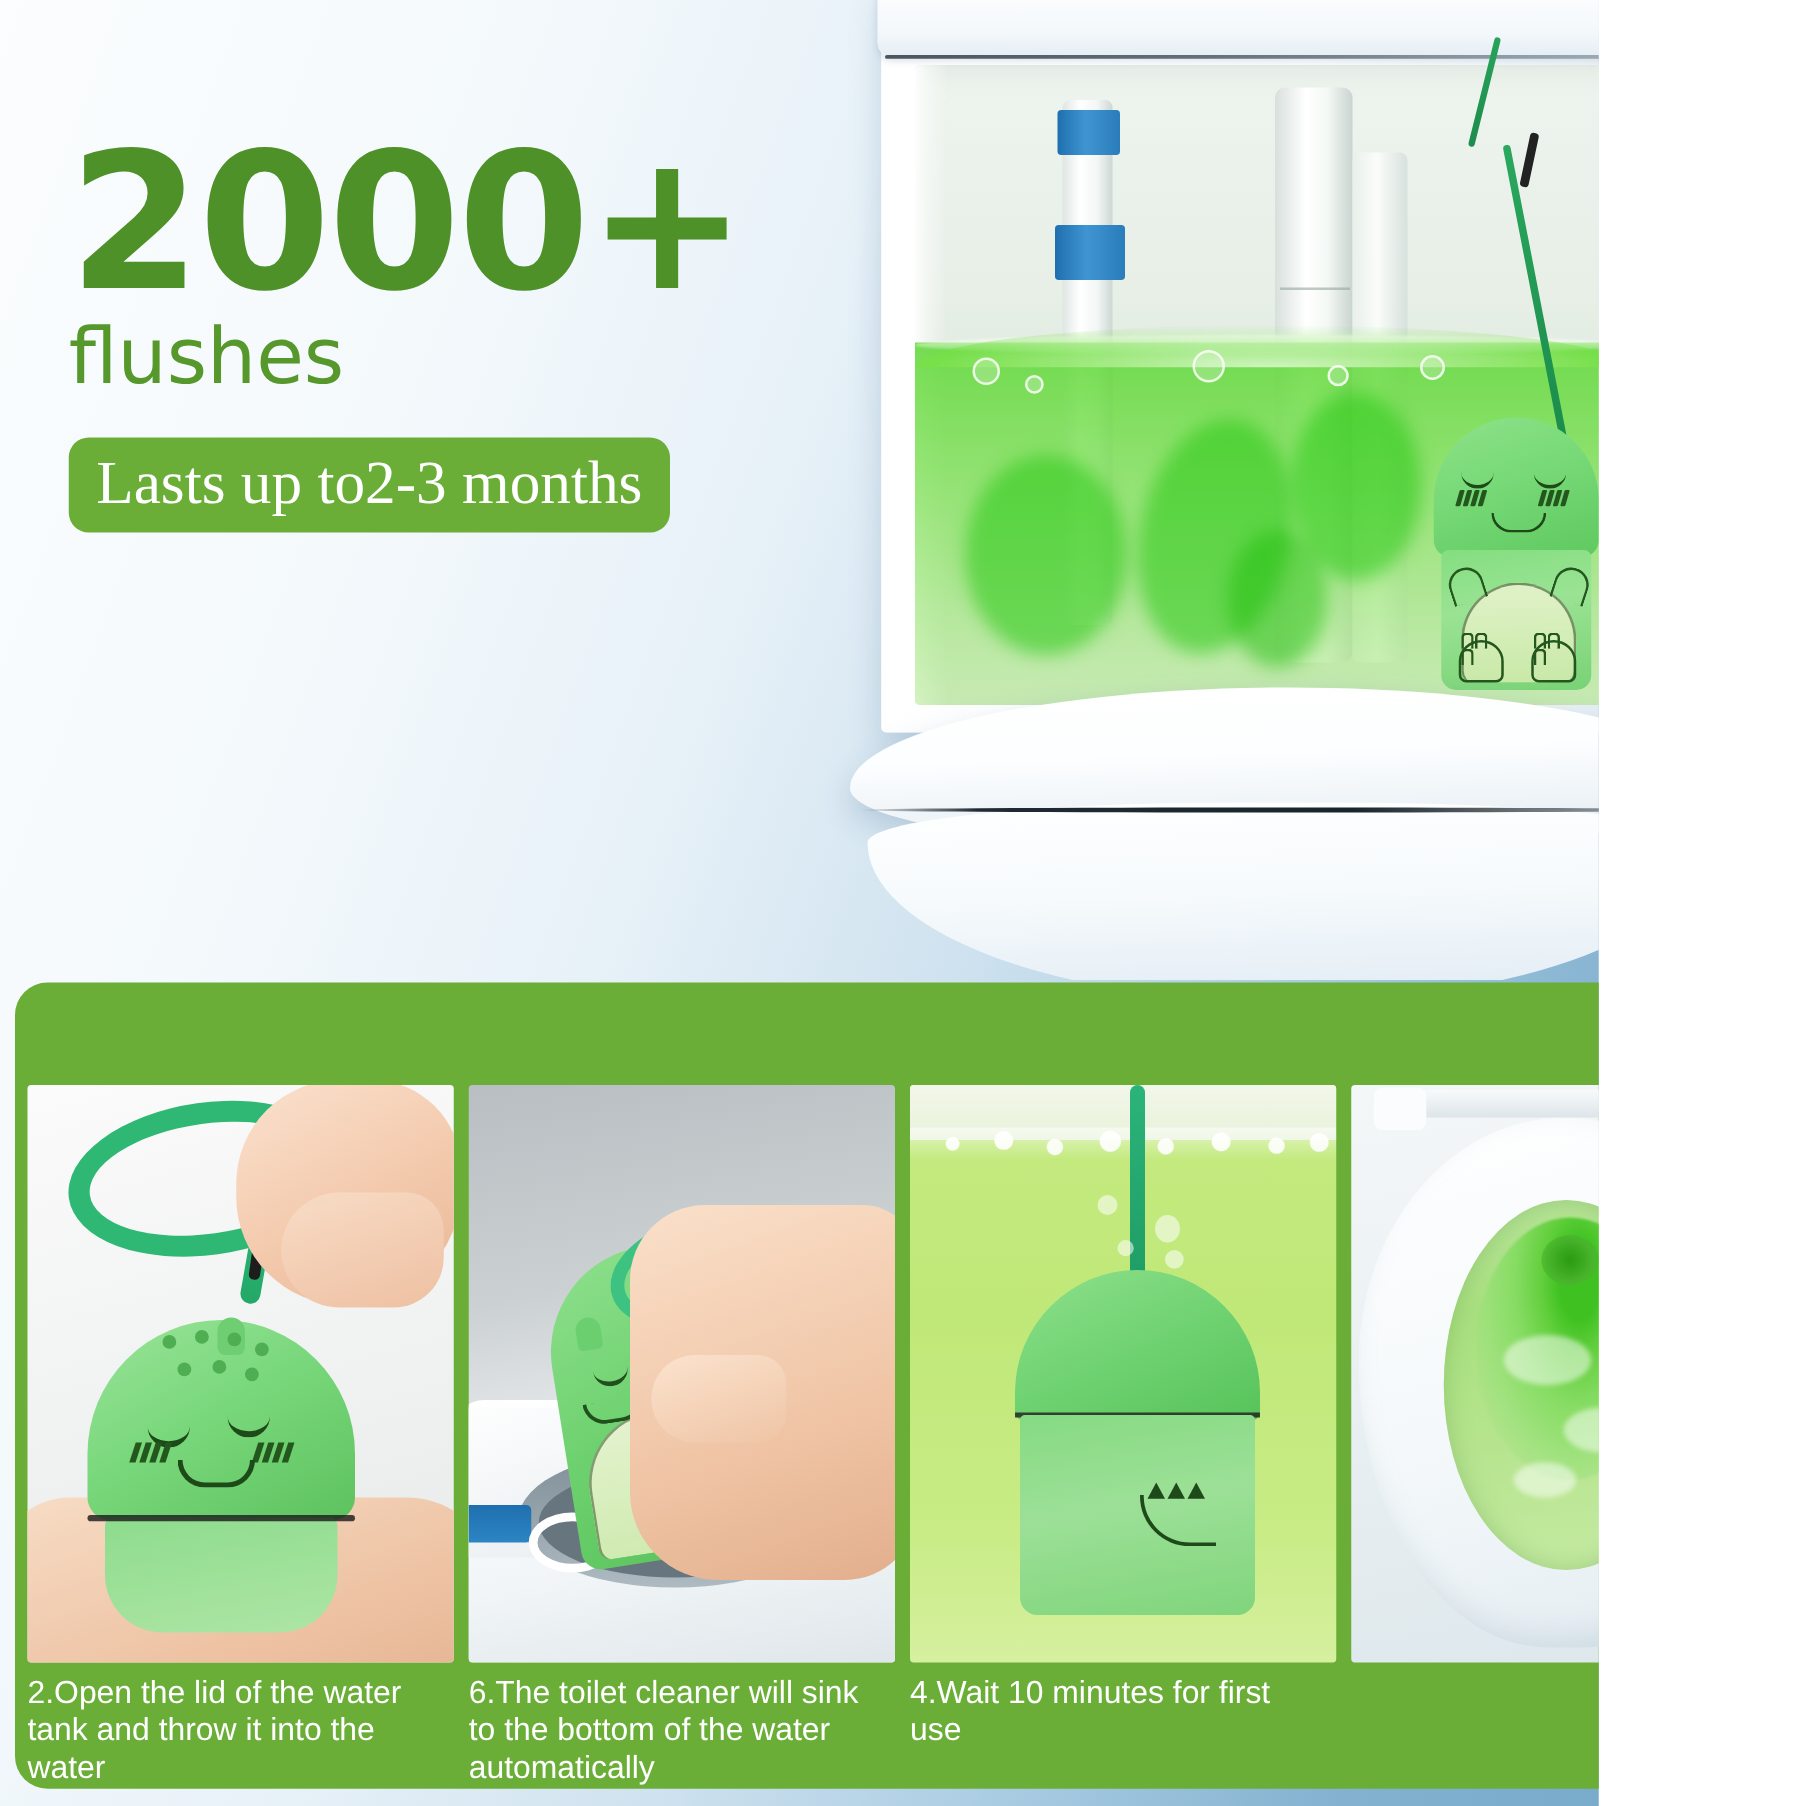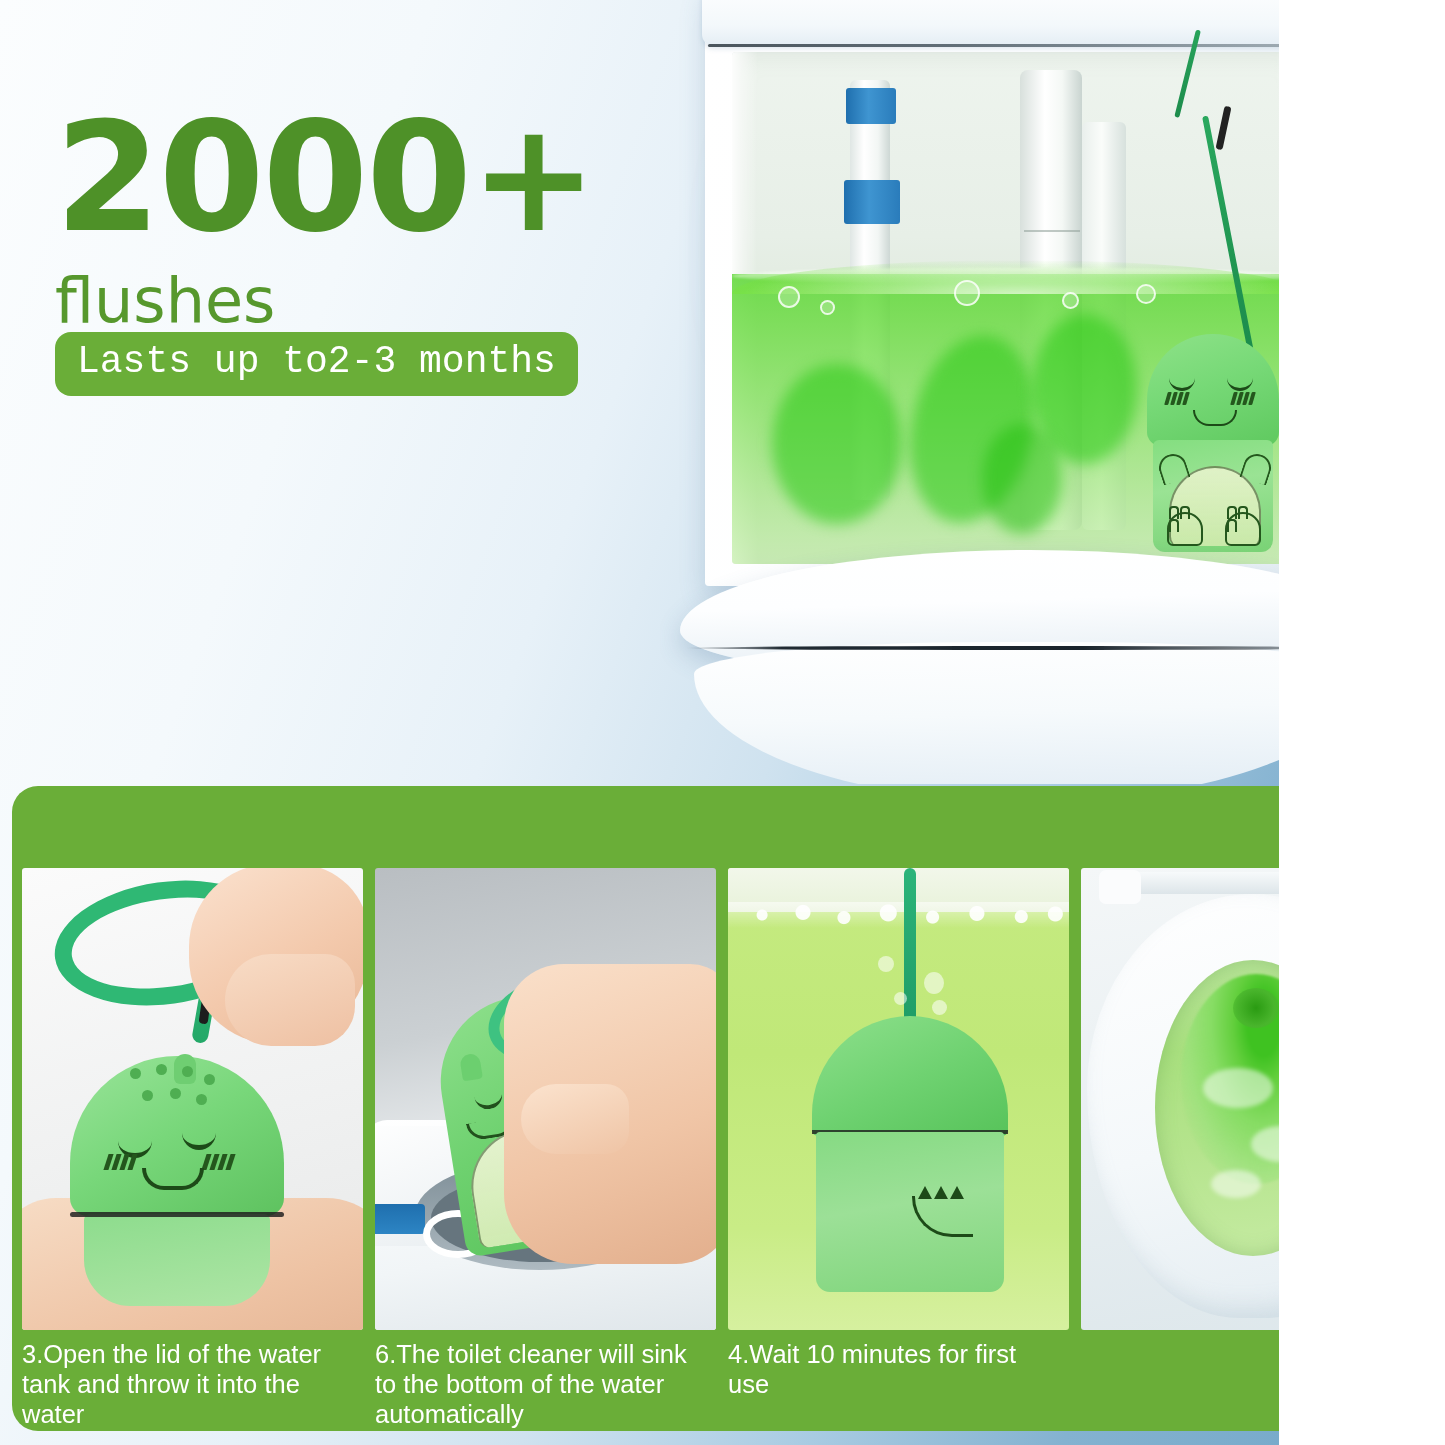--- a/index.html
+++ b/index.html
@@ -13,27 +13,27 @@
     background:linear-gradient(110deg,#fbfdfe 0%,#f4f9fc 24%,#e7f1f8 42%,#cfe2ef 58%,#a8cbe2 74%,#84b2d0 88%,#79abcb 100%);
   }
 
   
   .hero-text{position:absolute;left:55px;top:108px;width:640px;}
   .hero-number{
     font-size:152px;line-height:0.92;font-weight:700;color:#4e9128;
     letter-spacing:-2px;font-family:"DejaVu Sans",sans-serif;
   }
   .hero-sub{
-    font-size:62px;line-height:1;color:#57982d;margin-top:22px;font-weight:400;
+    font-size:62px;line-height:1;color:#57982d;margin-top:6px;font-weight:400;
     font-family:"DejaVu Sans",sans-serif;
   }
   .hero-badge{
-    display:inline-block;background:#6aae38;color:#ffffff;
-    border-radius:16px;padding:10px 22px 14px 22px;font-size:38px;line-height:1.06;
-    font-weight:400;font-family:Liberation Mono, monospace;white-space:nowrap;
+    display:inline-block;margin-top:34px;background:#6aae38;color:#ffffff;
+    border-radius:16px;padding:10px 22px 14px 22px;font-size:49px;line-height:1.06;
+    font-weight:400;font-family:Liberation Serif, serif;white-space:nowrap;
   }
 
   
   .toilet-photo{position:absolute;left:660px;top:-6px;width:790px;height:790px;overflow:hidden;}
   .tank-shadow{
     position:absolute;left:40px;top:0;width:660px;height:640px;border-radius:8px;
     background:radial-gradient(ellipse at 60% 40%, rgba(90,140,180,.30), rgba(90,140,180,0) 72%);
     filter:blur(14px);
   }
   
@@ -513,18 +513,18 @@
         <div class="swirl"></div>
         <div class="vortex"></div>
         <div class="froth" style="left:48px;top:108px;width:70px;height:40px;"></div>
         <div class="froth" style="left:96px;top:166px;width:62px;height:36px;"></div>
         <div class="froth" style="left:56px;top:210px;width:50px;height:28px;"></div>
       </div>
     </div>
   </div>
 
   <div class="captions">
-    <div class="caption">3.Open the lid of the water tank and throw it into the water</div>
+    <div class="caption">2.Open the lid of the water tank and throw it into the water</div>
     <div class="caption">6.The toilet cleaner will sink to the bottom of the water automatically</div>
     <div class="caption">4.Wait 10 minutes for first use</div>
   </div>
 
 </div>
 
 </body></html>

